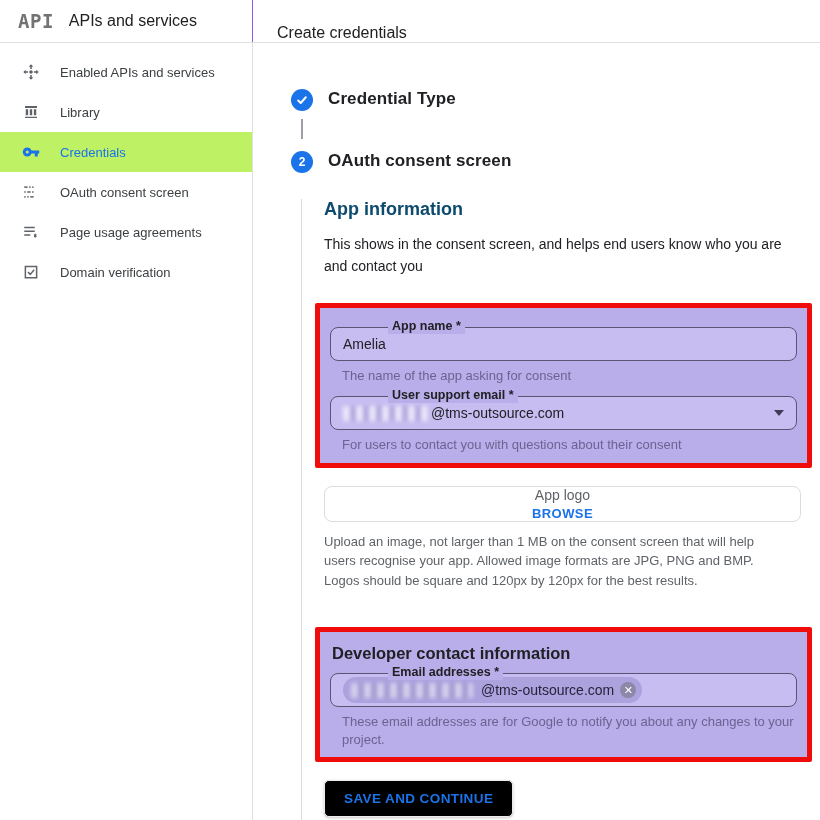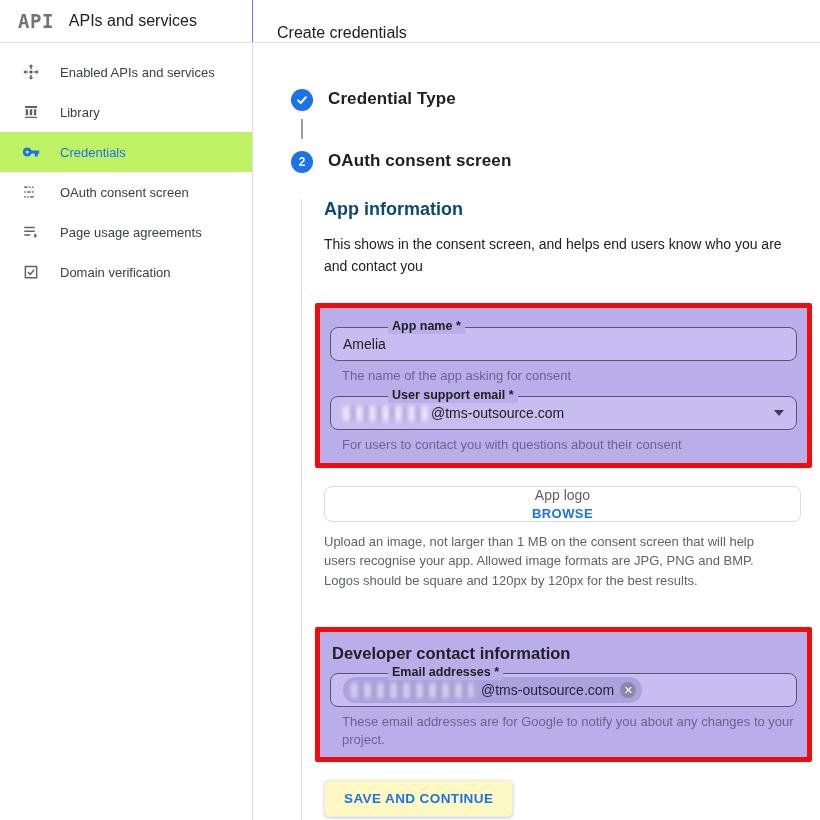--- a/index.html
+++ b/index.html
@@ -81,21 +81,21 @@
 
   
   .logo-field { width:477px; height:36px; border:1px solid #dadce0; border-radius:8px;
     background:#fff; display:flex; align-items:center; justify-content:space-between;
     padding:0 14px; margin:0 0 10px 0;flex-direction:column; }
   .logo-placeholder { font-size:14px; color:#5f6368; }
   .browse { font-size:13px; font-weight:bold; color:#1a73e8; letter-spacing:.4px;
     cursor:pointer; background:none; border:none; padding:0; font-family:inherit; }
   .logo-helper { font-size:13px; color:#5f6368; width:462px; line-height:1.5; margin:0; }
 
-  .save-btn { margin-top:9px; background:#fef9c3; border:1px solid #ececec; border-radius:5px;
+  .save-btn { margin-top:9px; background:#000000; border:1px solid #ececec; border-radius:5px;
     box-shadow:0 1px 3px rgba(0,0,0,.22); color:#1a73e8; font-size:13.5px; font-weight:bold;
     letter-spacing:.4px; padding:10px 19px; cursor:pointer; font-family:inherit; }
 </style>
 </head>
 <body>
 
 <div class="app">
 
   <div class="topbar">
     <div class="topbar-left">

